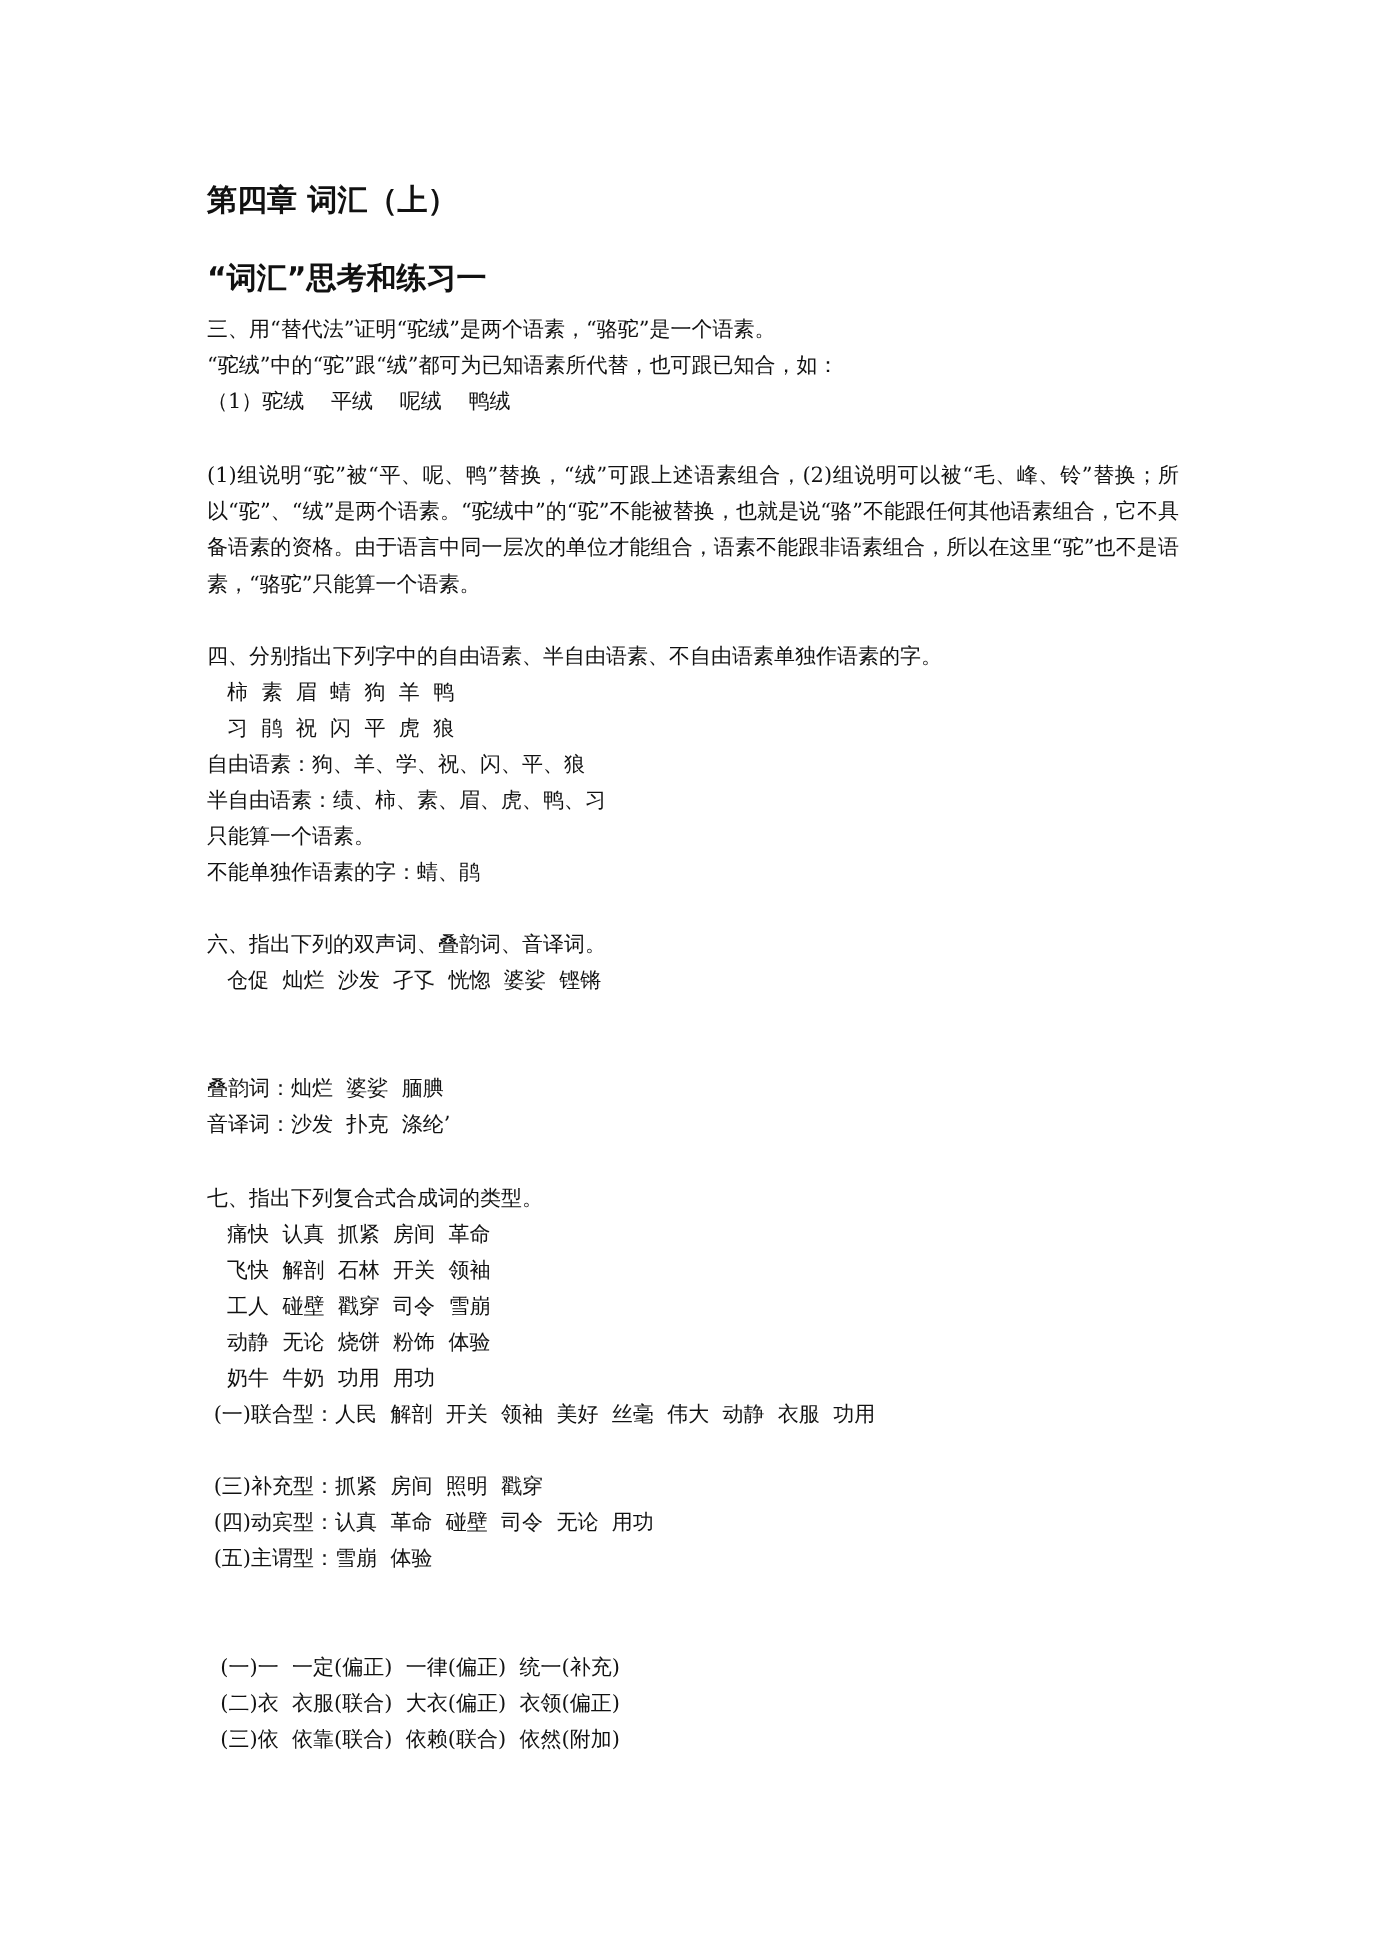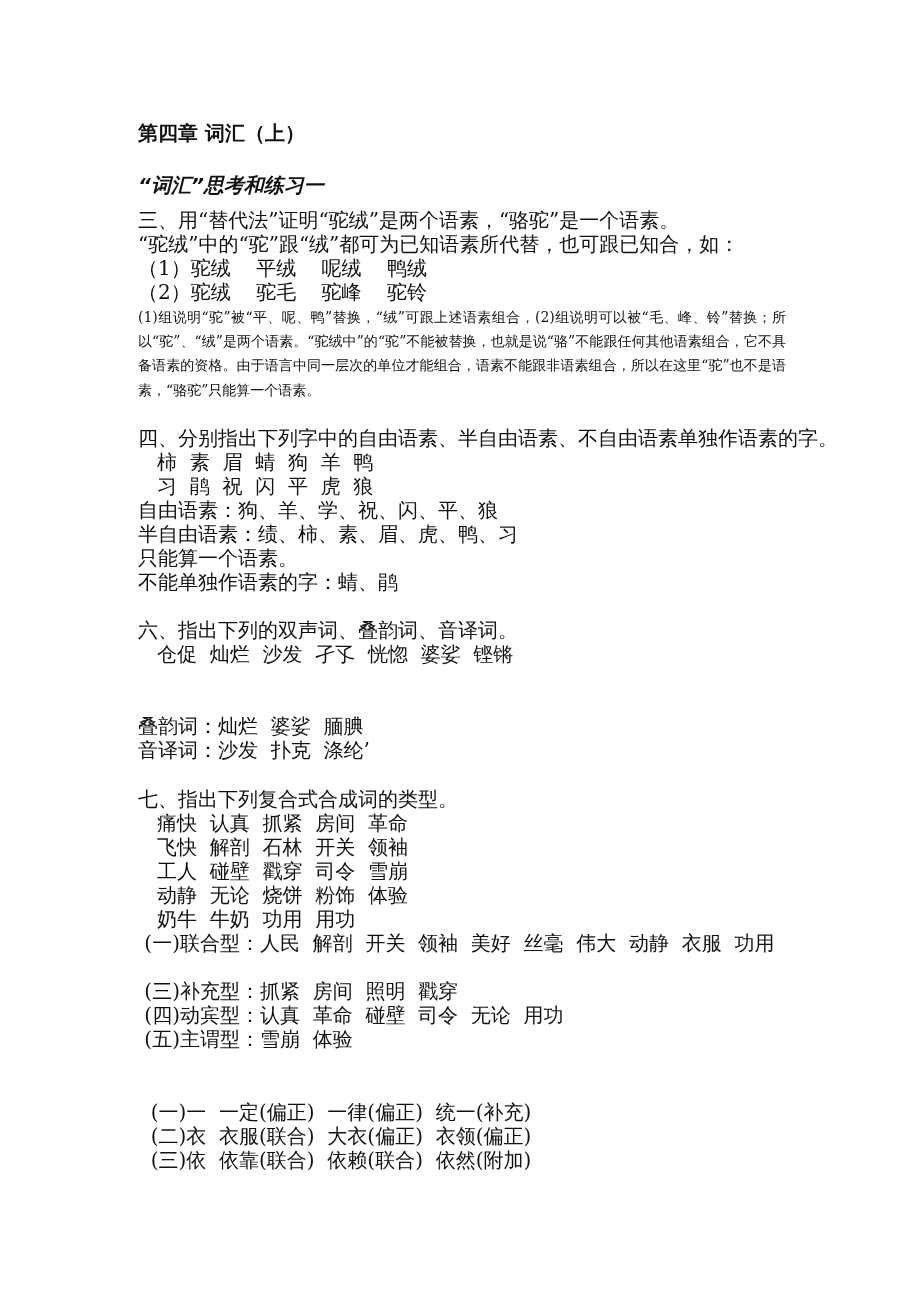--- a/index.html
+++ b/index.html
@@ -2,36 +2,35 @@
 <html><head>
 <meta charset="utf-8">
 <style>
   html, body { margin: 0; padding: 0; background: #ffffff; }
   body { width: 920px; height: 1302px; position: relative; overflow: hidden;
          font-family: "DejaVu Serif", "Liberation Serif", serif; color: #111; }
   .page { position: absolute; left: 0; top: 0; width: 920px; height: 1302px; }
   .chapter-title { position: absolute; left: 138px; top: 120px; font-size: 20px; font-weight: bold;
                    font-family: "DejaVu Sans", "Liberation Sans", sans-serif; letter-spacing: 0px; }
   .section-title { position: absolute; left: 138px; top: 172px; font-size: 20px; font-weight: bold;
-                   font-family: "DejaVu Sans", "Liberation Sans", sans-serif; font-style: italic; }
-  .line { position: absolute; left: 138px; font-size: 20px; line-height: 24px; white-space: pre; }
+                   font-family: "DejaVu Sans", "Liberation Sans", sans-serif; }
+  .line { position: absolute; left: 138px; font-size: 14px; line-height: 24px; white-space: pre; }
   .para { position: absolute; left: 138px; width: 648px; font-size: 14px; line-height: 24.2px;
           text-align: justify; }
 </style>
 </head>
 <body>
 
 <div class="page">
   <div class="chapter-title">第四章  词汇（上）</div>
   <div class="section-title">“词汇”思考和练习一</div>
 
   <div class="line" style="top:208px">三、用“替代法”证明“驼绒”是两个语素，“骆驼”是一个语素。</div>
   <div class="line" style="top:232px">“驼绒”中的“驼”跟“绒”都可为已知语素所代替，也可跟已知合，如：</div>
   <div class="line" style="top:256px">（1）驼绒    平绒    呢绒    鸭绒</div>
-  <div class="line" style="top:280px">（2）驼绒    驼毛    驼峰    驼铃</div>
   <div class="para" style="top:305px">(1)组说明“驼”被“平、呢、鸭”替换，“绒”可跟上述语素组合，(2)组说明可以被“毛、峰、铃”替换；所以“驼”、“绒”是两个语素。“驼绒中”的“驼”不能被替换，也就是说“骆”不能跟任何其他语素组合，它不具备语素的资格。由于语言中同一层次的单位才能组合，语素不能跟非语素组合，所以在这里“驼”也不是语素，“骆驼”只能算一个语素。</div>
 
   <div class="line" style="top:426px">四、分别指出下列字中的自由语素、半自由语素、不自由语素单独作语素的字。</div>
   <div class="line" style="top:450px">   柿  素  眉  蜻  狗  羊  鸭</div>
   <div class="line" style="top:474px">   习  鹃  祝  闪  平  虎  狼</div>
   <div class="line" style="top:498px">自由语素：狗、羊、学、祝、闪、平、狼</div>
   <div class="line" style="top:522px">半自由语素：绩、柿、素、眉、虎、鸭、习</div>
   <div class="line" style="top:546px">只能算一个语素。</div>
   <div class="line" style="top:570px">不能单独作语素的字：蜻、鹃</div>
 

